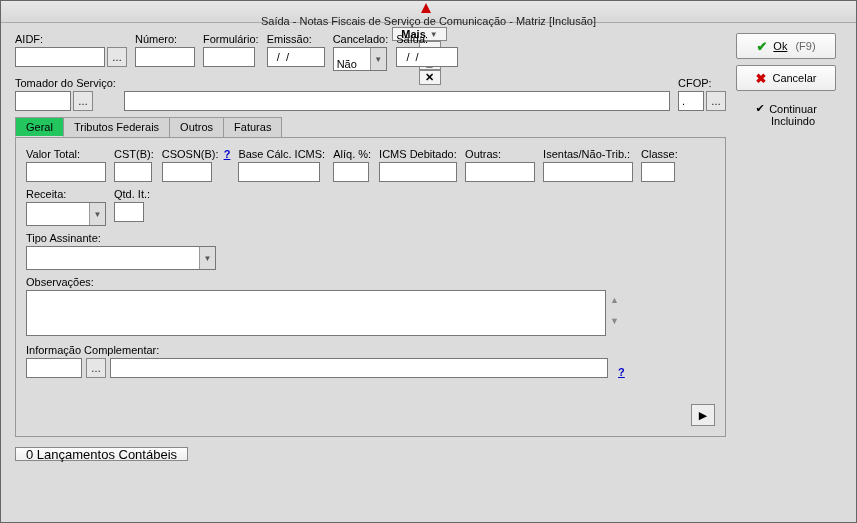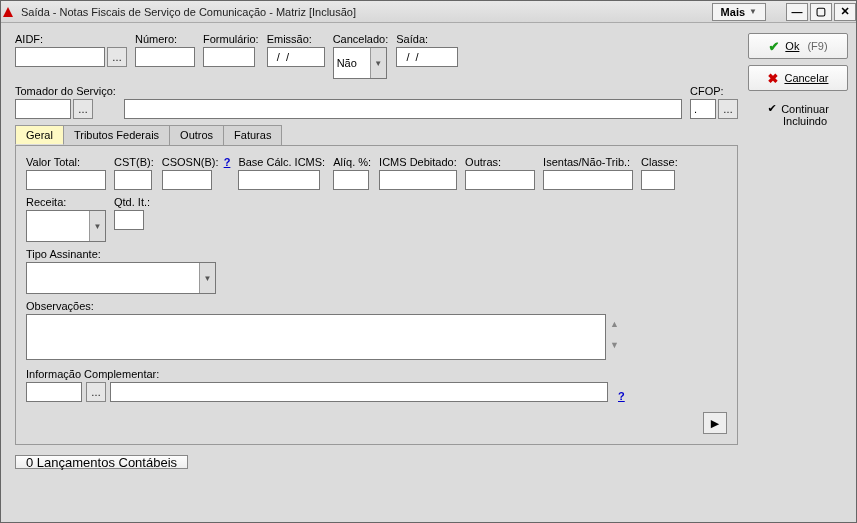--- a/index.html
+++ b/index.html
@@ -18,21 +18,22 @@
     position: relative;
     display: flex;
     flex-direction: column;
   }
   .titlebar {
     height: 22px;
     background: linear-gradient(#e8e8e8, #d8d8d8);
     border-bottom: 1px solid #aaa;
     display: flex;
     align-items: center;
-    padding: 0 0;
+    padding: 0 8px;
+    flex-direction: column;
   }
   .titlebar .app-icon {
     width: 14px; height: 14px;
     margin-right: 6px;
     display: inline-block;
   }
   .titlebar .title {
     flex: 1;
     color: #222;
     font-size: 11px;
@@ -56,21 +57,21 @@
     margin-left: 2px;
     display: flex;
     align-items: center;
     justify-content: center;
     font-weight: bold;
     cursor: pointer;
   }
   .body-area {
     flex: 1;
     display: flex;
-    padding: 10px 8px 8px 14px;
+    padding: 10px 20px 8px 14px;
   }
   .main-form {
     flex: 1;
     padding-right: 10px;
   }
   .side-buttons {
     width: 100px;
     display: flex;
     flex-direction: column;
     gap: 6px;
@@ -127,24 +128,24 @@
     border: 1px solid #777;
     background: #fff;
     padding: 0 3px;
     font-size: 11px;
   }
   .readonly {
     background: #dcdcdc;
   }
   .dropdown {
     display: flex;
-    height: 32px;
+    height: 24px;
     border: 1px solid #777;
     background: #fff;
-    align-items: center;
+    align-items: flex-end;
   }
   .dropdown .val { flex:1; padding: 0 3px; font-size:11px; }
   .dropdown .arrow {
     width: 16px; height: 100%;
     background: #ddd;
     border-left: 1px solid #999;
     display:flex;align-items:center;justify-content:center;
     font-size: 8px;
     color:#555;
   }
@@ -171,21 +172,21 @@
   .tab {
     padding: 3px 10px;
     border: 1px solid #999;
     border-bottom: none;
     background: #d4d4d4;
     font-size: 11px;
     cursor: pointer;
     margin-right: -1px;
   }
   .tab.active {
-    background: #fef9c3;
+    background: #22c55e;
     border-bottom: 1px solid #dcdcdc;
     position: relative;
     z-index: 2;
   }
   .tab-panel {
     border: 1px solid #999;
     padding: 10px;
     min-height: 300px;
     position: relative;
     background: #dcdcdc;
@@ -432,21 +433,21 @@
     </div>
 
     <div class="side-buttons">
       <div class="btn">
         <span class="check">✔</span>
         <span style="text-decoration:underline">Ok</span>
         <span class="shortcut">(F9)</span>
       </div>
       <div class="btn">
         <span class="xmark">✖</span>
-        <span style="text-decoration:underline">Cancelar</span>
+        <span style="">Cancelar</span>
       </div>
       <div class="continuar">
         <span class="checkmark">✔</span>
         <span>
           <span>Continuar</span><br>
           <span>Incluindo</span>
         </span>
       </div>
     </div>
   </div>

